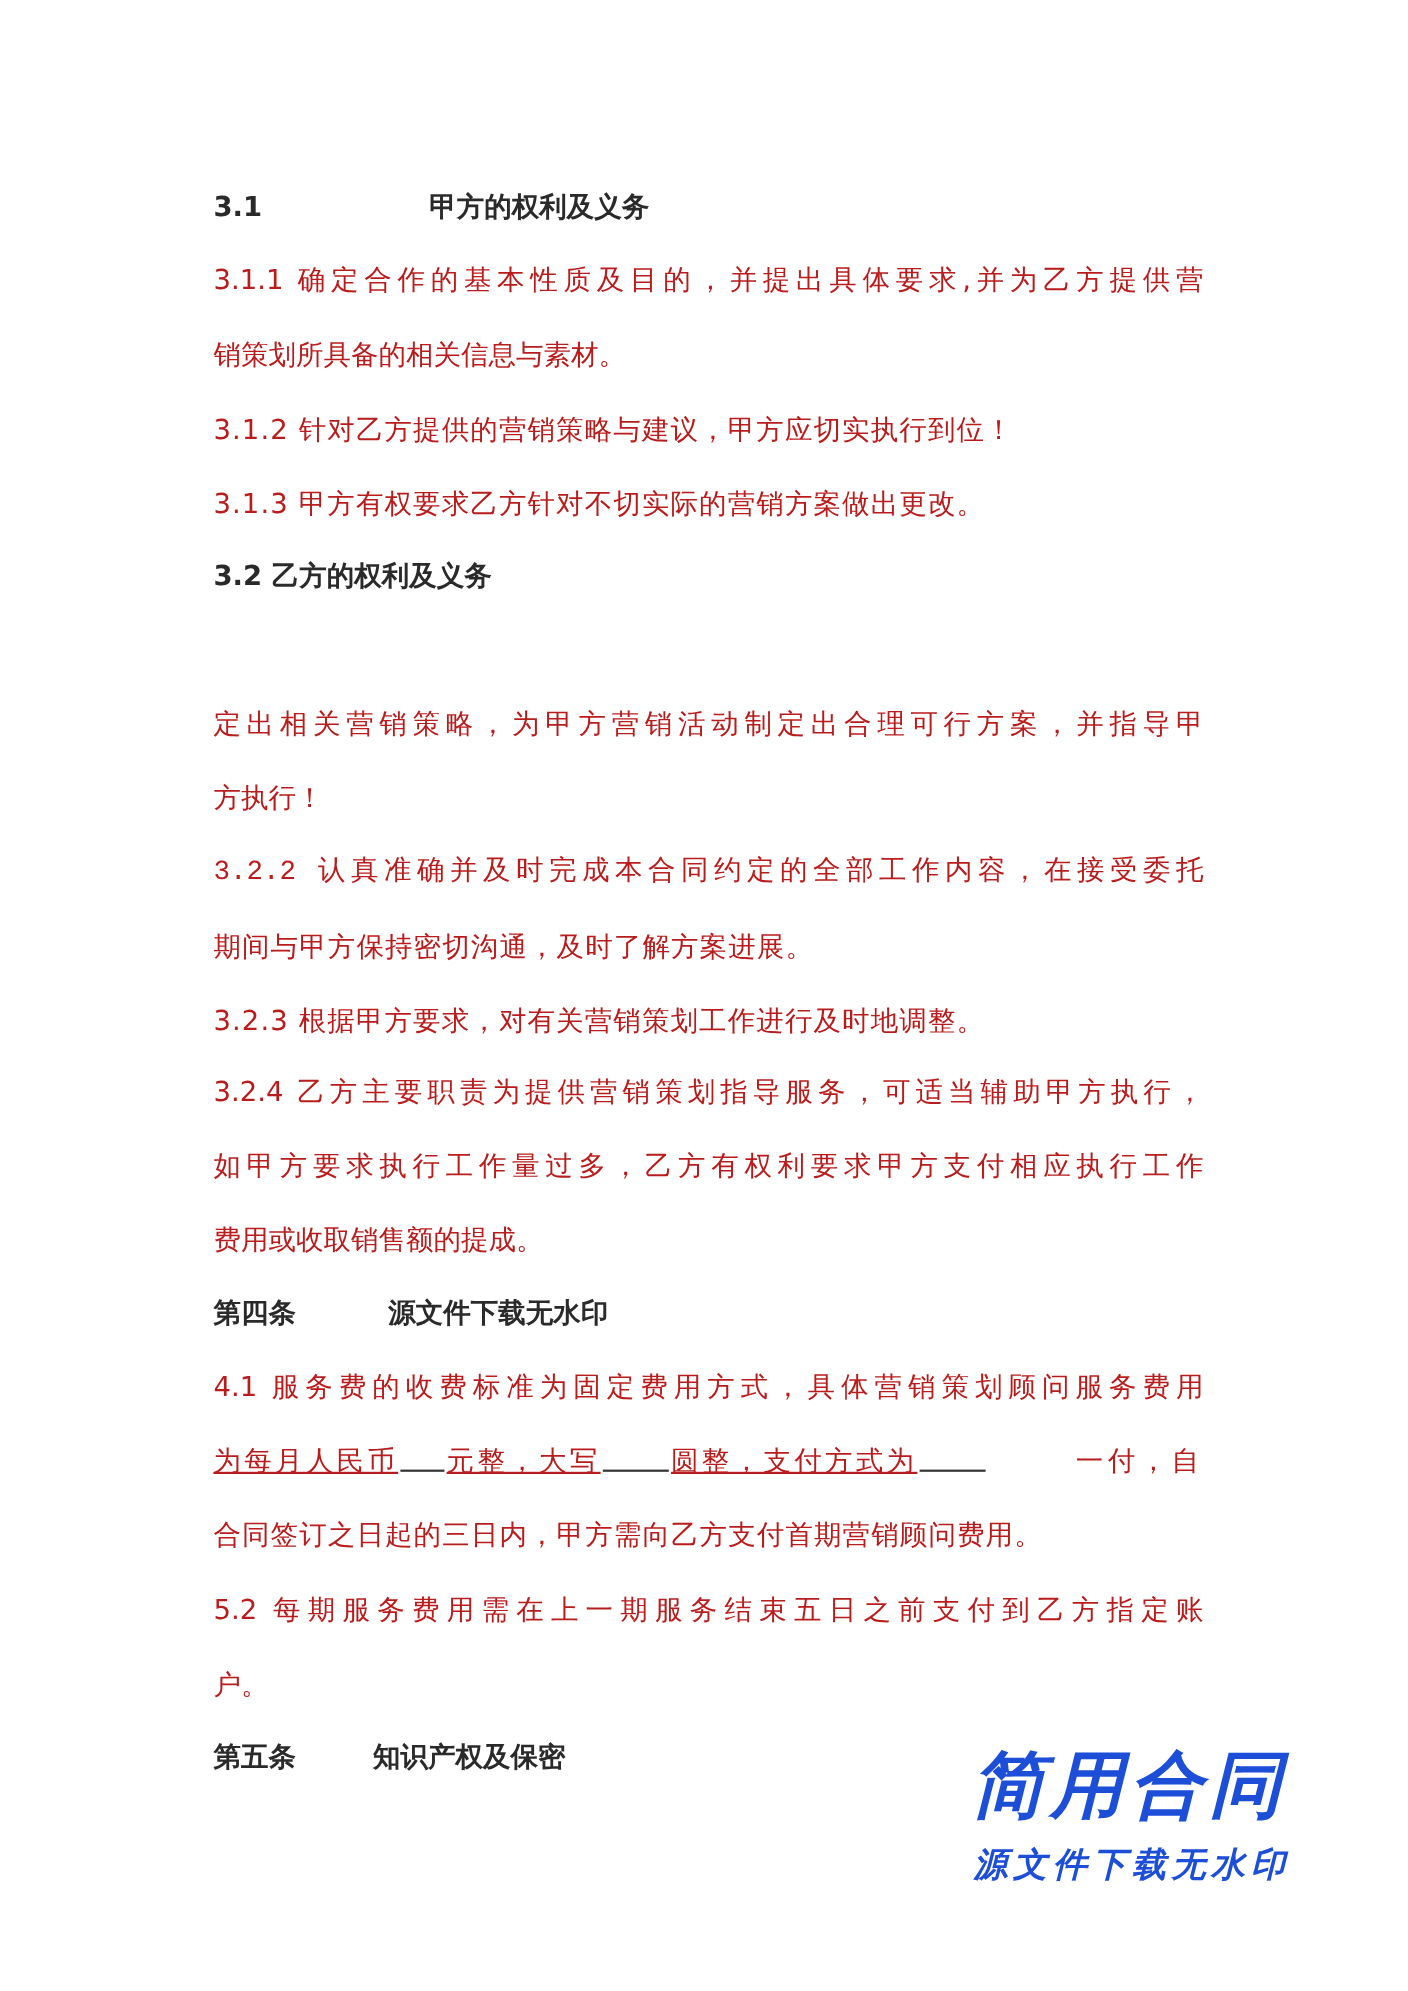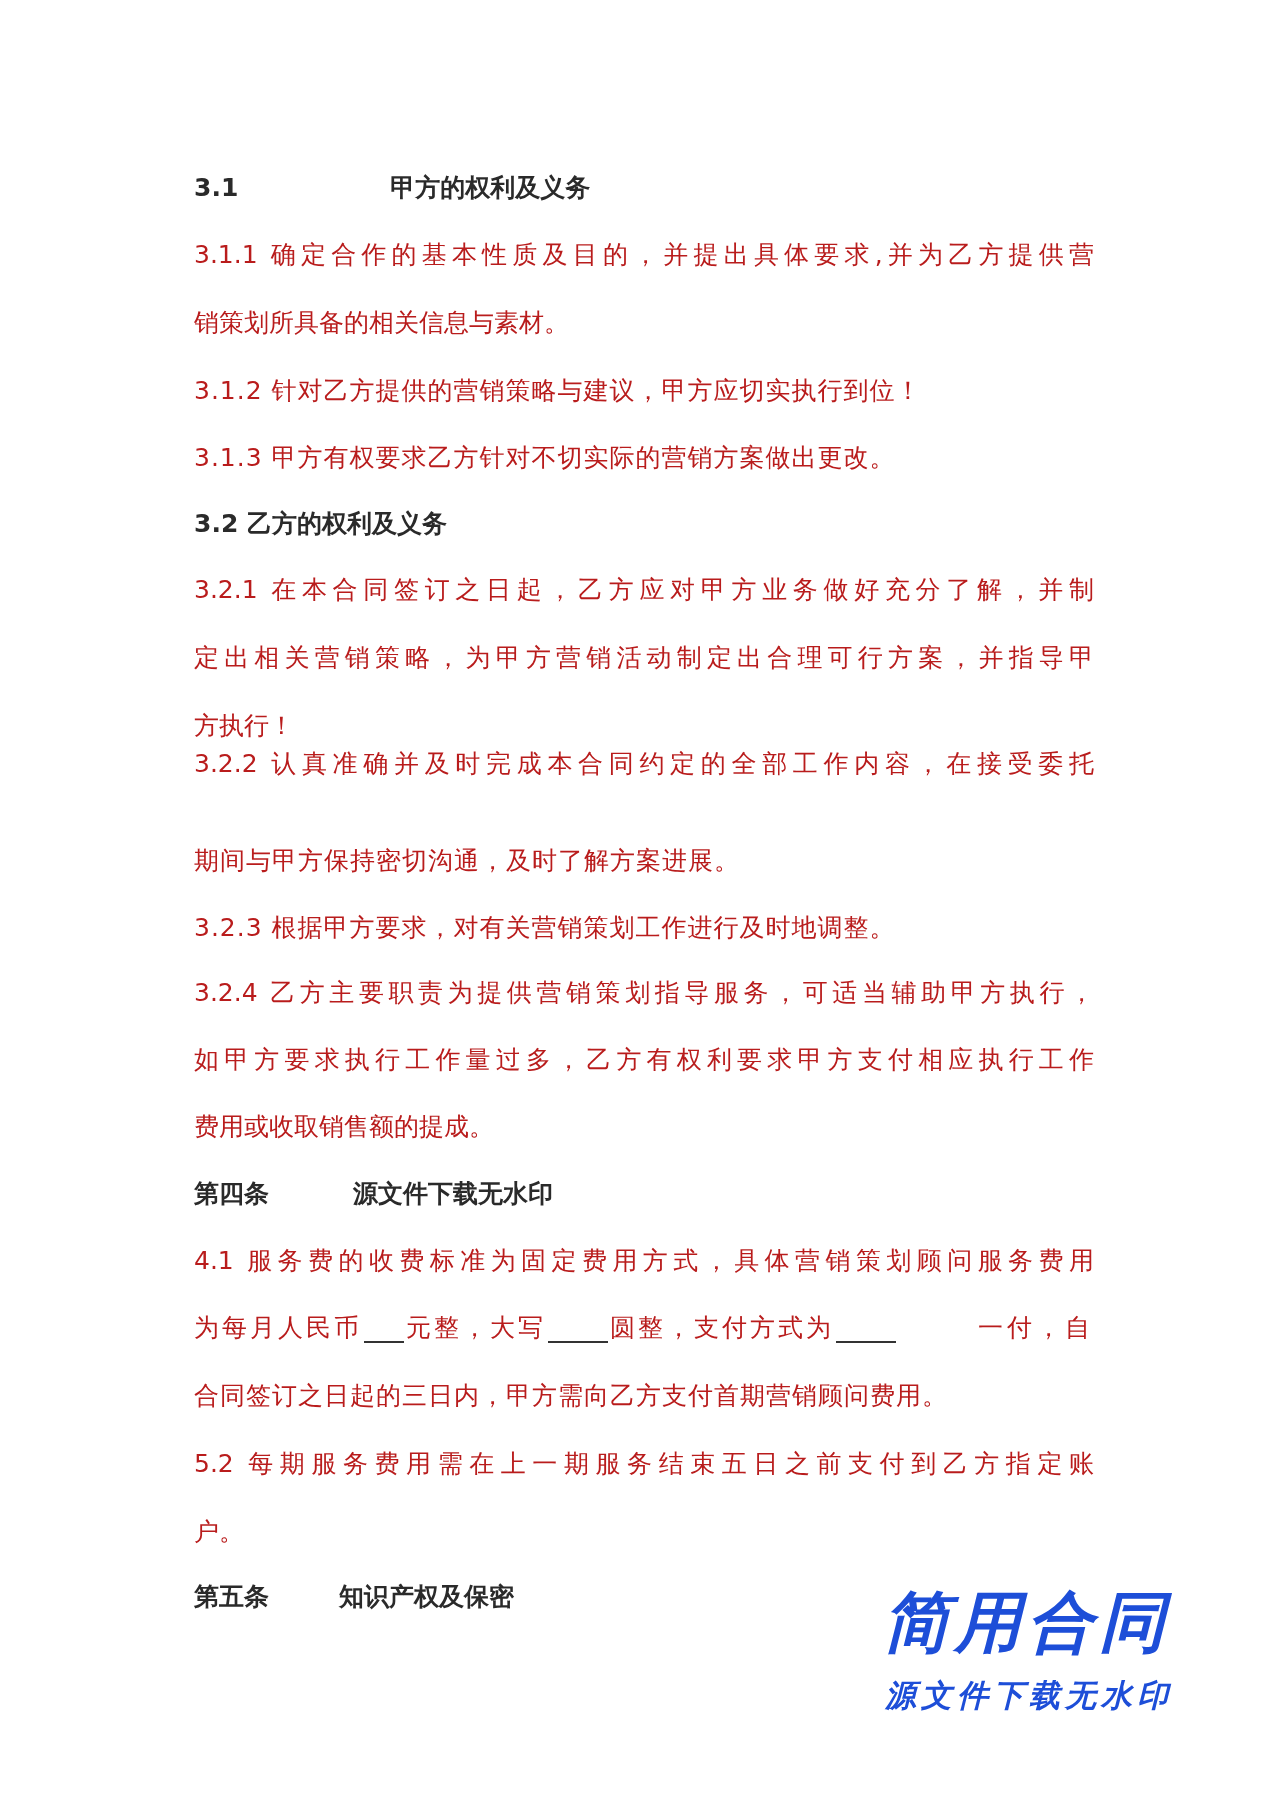--- a/index.html
+++ b/index.html
@@ -26,40 +26,39 @@
   </div>
 
   <div class="line full" style="top:235px;">3.1.1 确定合作的基本性质及目的，并提出具体要求,并为乙方提供营</div>
   <div class="line" style="top:303px;">销策划所具备的相关信息与素材。</div>
 
   <div class="line" style="top:371px; letter-spacing:1px;">3.1.2 针对乙方提供的营销策略与建议，甲方应切实执行到位！</div>
   <div class="line" style="top:438px; letter-spacing:1px;">3.1.3 甲方有权要求乙方针对不切实际的营销方案做出更改。</div>
 
   <div class="line heading" style="top:504px;">3.2  乙方的权利及义务</div>
 
-  <div class="line full" style="top:570px;">3.2.1 在本合同签订之日起，乙方应对甲方业务做好充分了解，并制</div>
   <div class="line full" style="top:638px;">定出相关营销策略，为甲方营销活动制定出合理可行方案，并指导甲</div>
   <div class="line" style="top:706px;">方执行！</div>
 
-  <div class="line full" style="top:744px;">3.2.2 认真准确并及时完成本合同约定的全部工作内容，在接受委托</div>
+  <div class="line full" style="top:773px;font-family:Liberation Mono, monospace;">3.2.2 认真准确并及时完成本合同约定的全部工作内容，在接受委托</div>
   <div class="line" style="top:841px; letter-spacing:1px;">期间与甲方保持密切沟通，及时了解方案进展。</div>
 
   <div class="line" style="top:908px; letter-spacing:1px;">3.2.3 根据甲方要求，对有关营销策划工作进行及时地调整。</div>
 
   <div class="line full" style="top:973px;">3.2.4 乙方主要职责为提供营销策划指导服务，可适当辅助甲方执行，</div>
   <div class="line full" style="top:1040px;">如甲方要求执行工作量过多，乙方有权利要求甲方支付相应执行工作</div>
   <div class="line" style="top:1107px;">费用或收取销售额的提成。</div>
 
   <div class="line heading" style="top:1174px;">
     <span>第四条</span><span class="gap" style="width:84px;"></span><span>源文件下载无水印</span>
   </div>
 
   <div class="line full" style="top:1241px;">4.1 服务费的收费标准为固定费用方式，具体营销策划顾问服务费用</div>
   <div class="line" style="top:1308px; display:flex; justify-content:space-between; align-items:baseline;">
-    <span style="display:flex; align-items:center;">
+    <span style="display:flex; align-items:flex-start;text-decoration:underline;">
       <span style="letter-spacing:3px;">为每月人民币</span>
       <span class="blank" style="width:40px;"></span>
       <span style="letter-spacing:3px;">元整，大写</span>
       <span class="blank" style="width:60px;"></span>
       <span style="letter-spacing:3px;">圆整，支付方式为</span>
       <span class="blank" style="width:60px;"></span>
     </span>
     <span style="letter-spacing:4px;">一付，自</span>
   </div>
   <div class="line" style="top:1376px; letter-spacing:1px;">合同签订之日起的三日内，甲方需向乙方支付首期营销顾问费用。</div>

